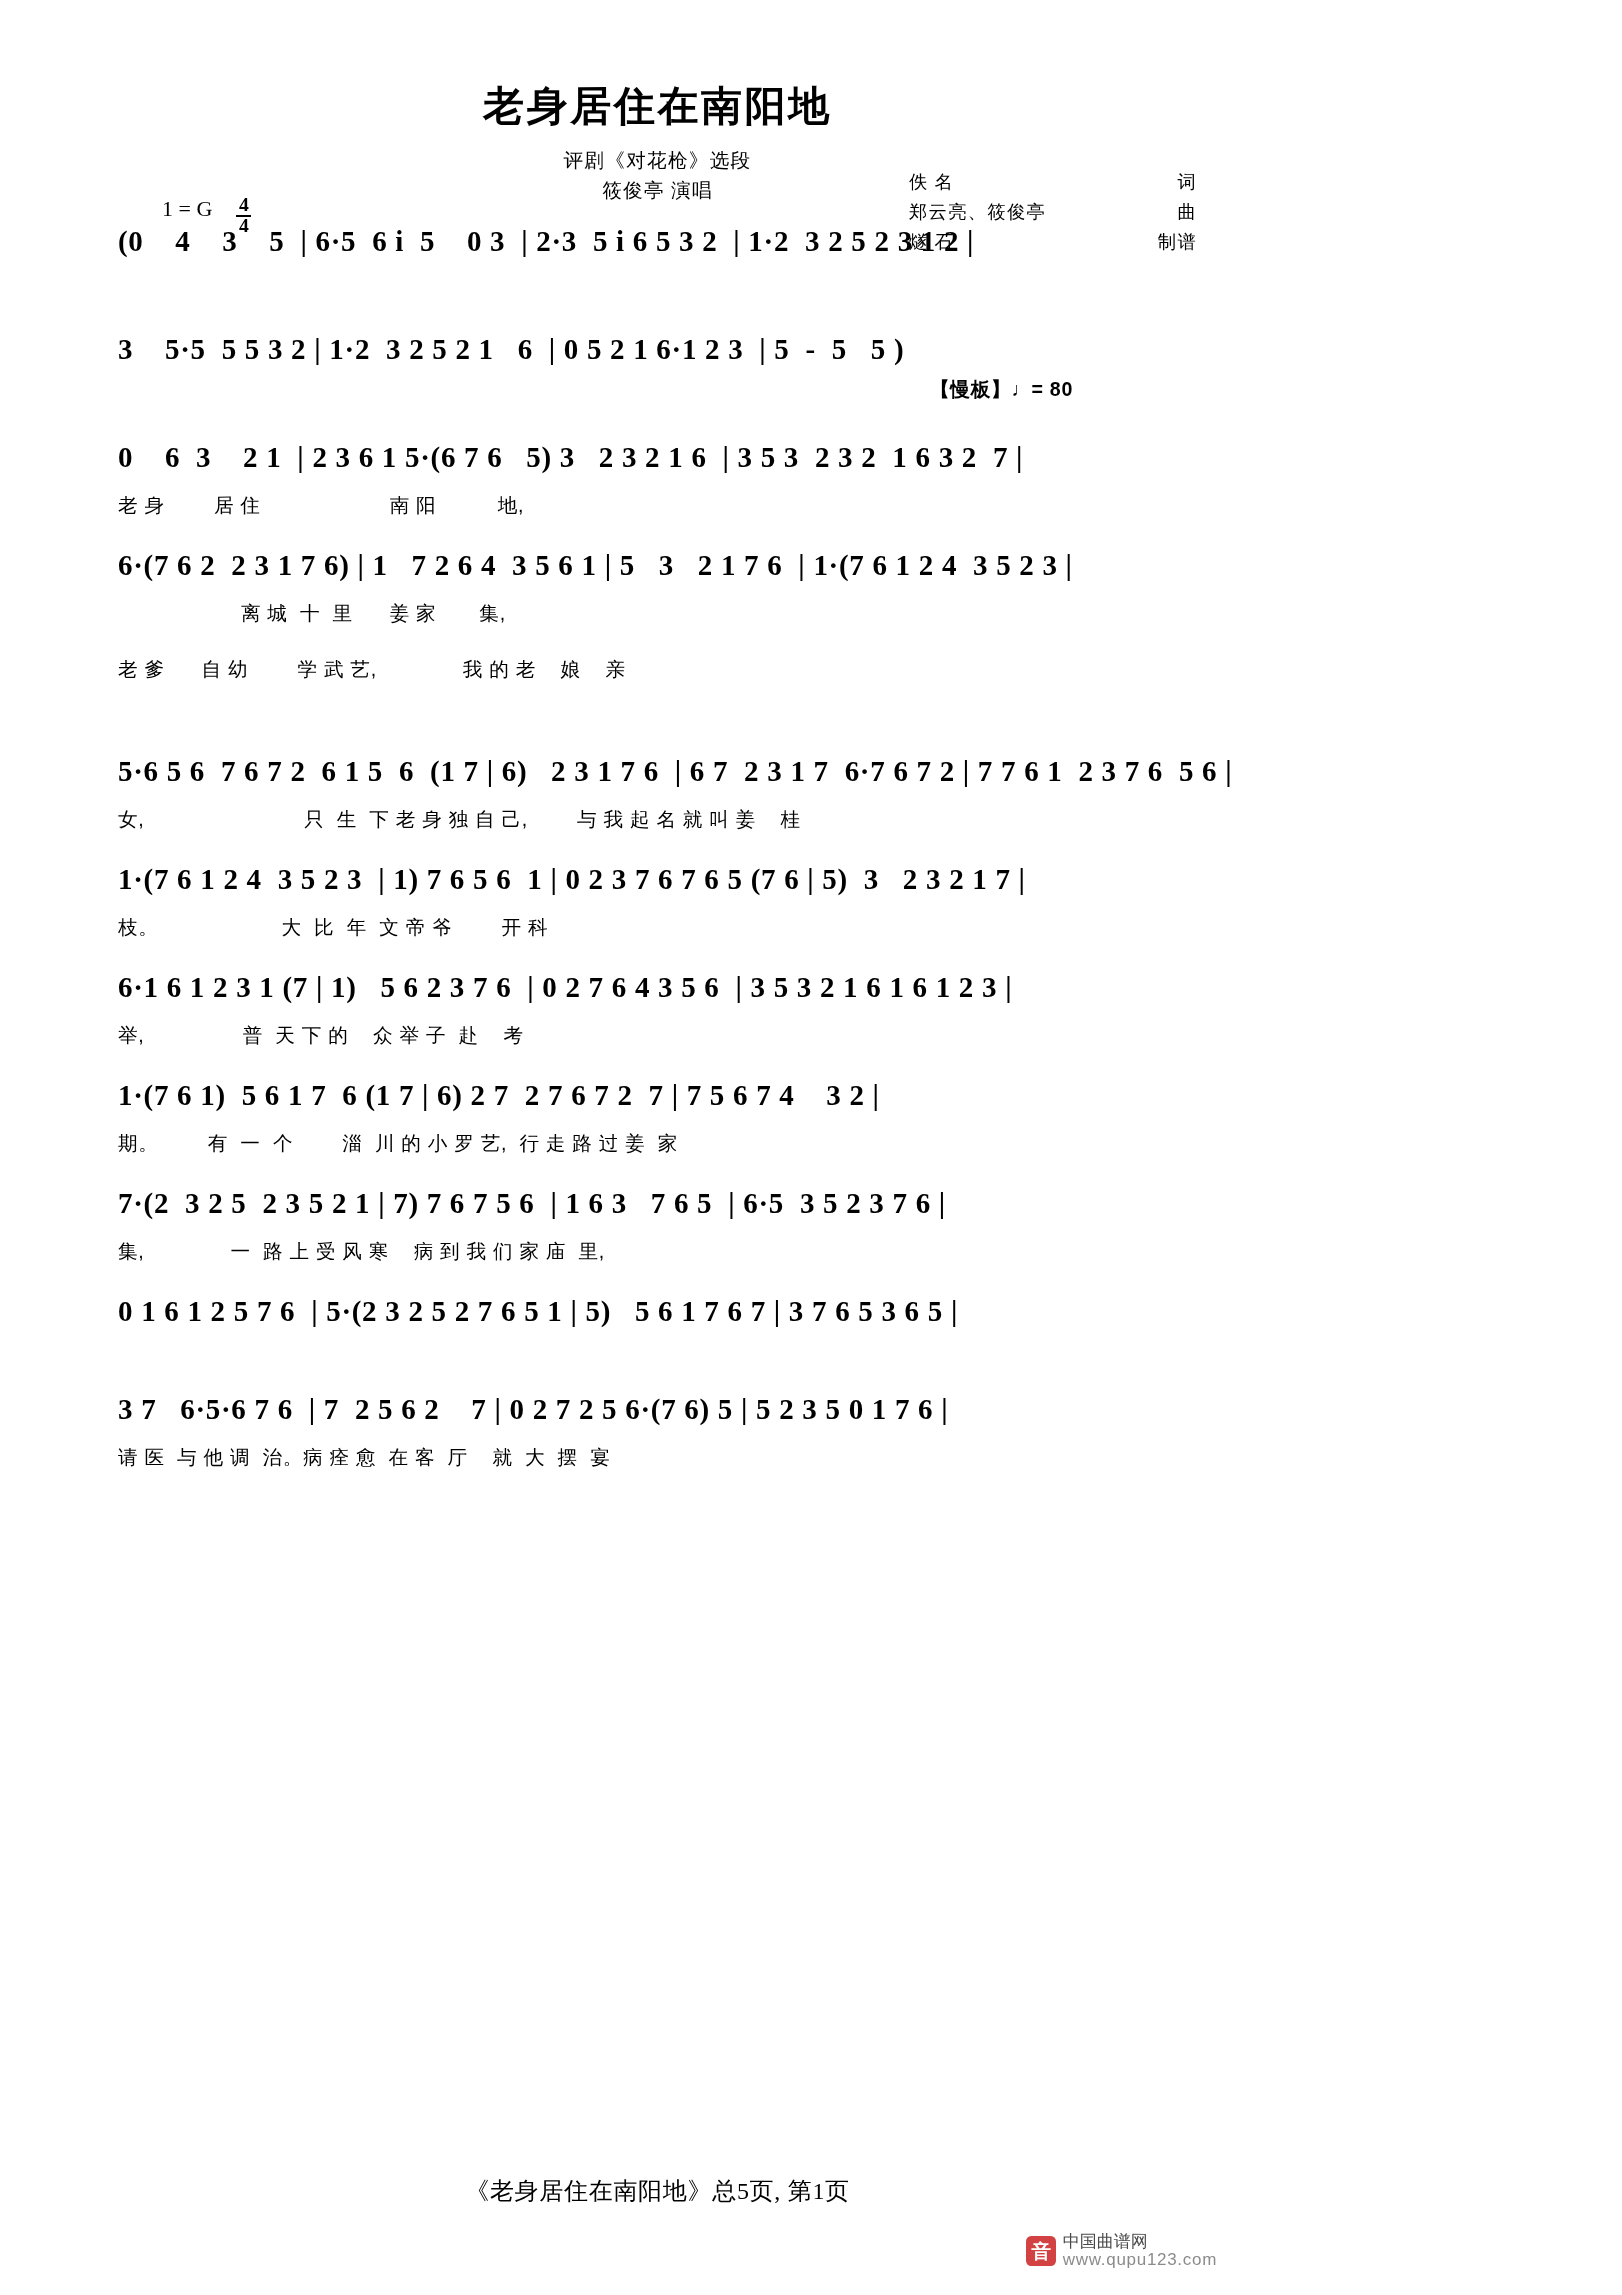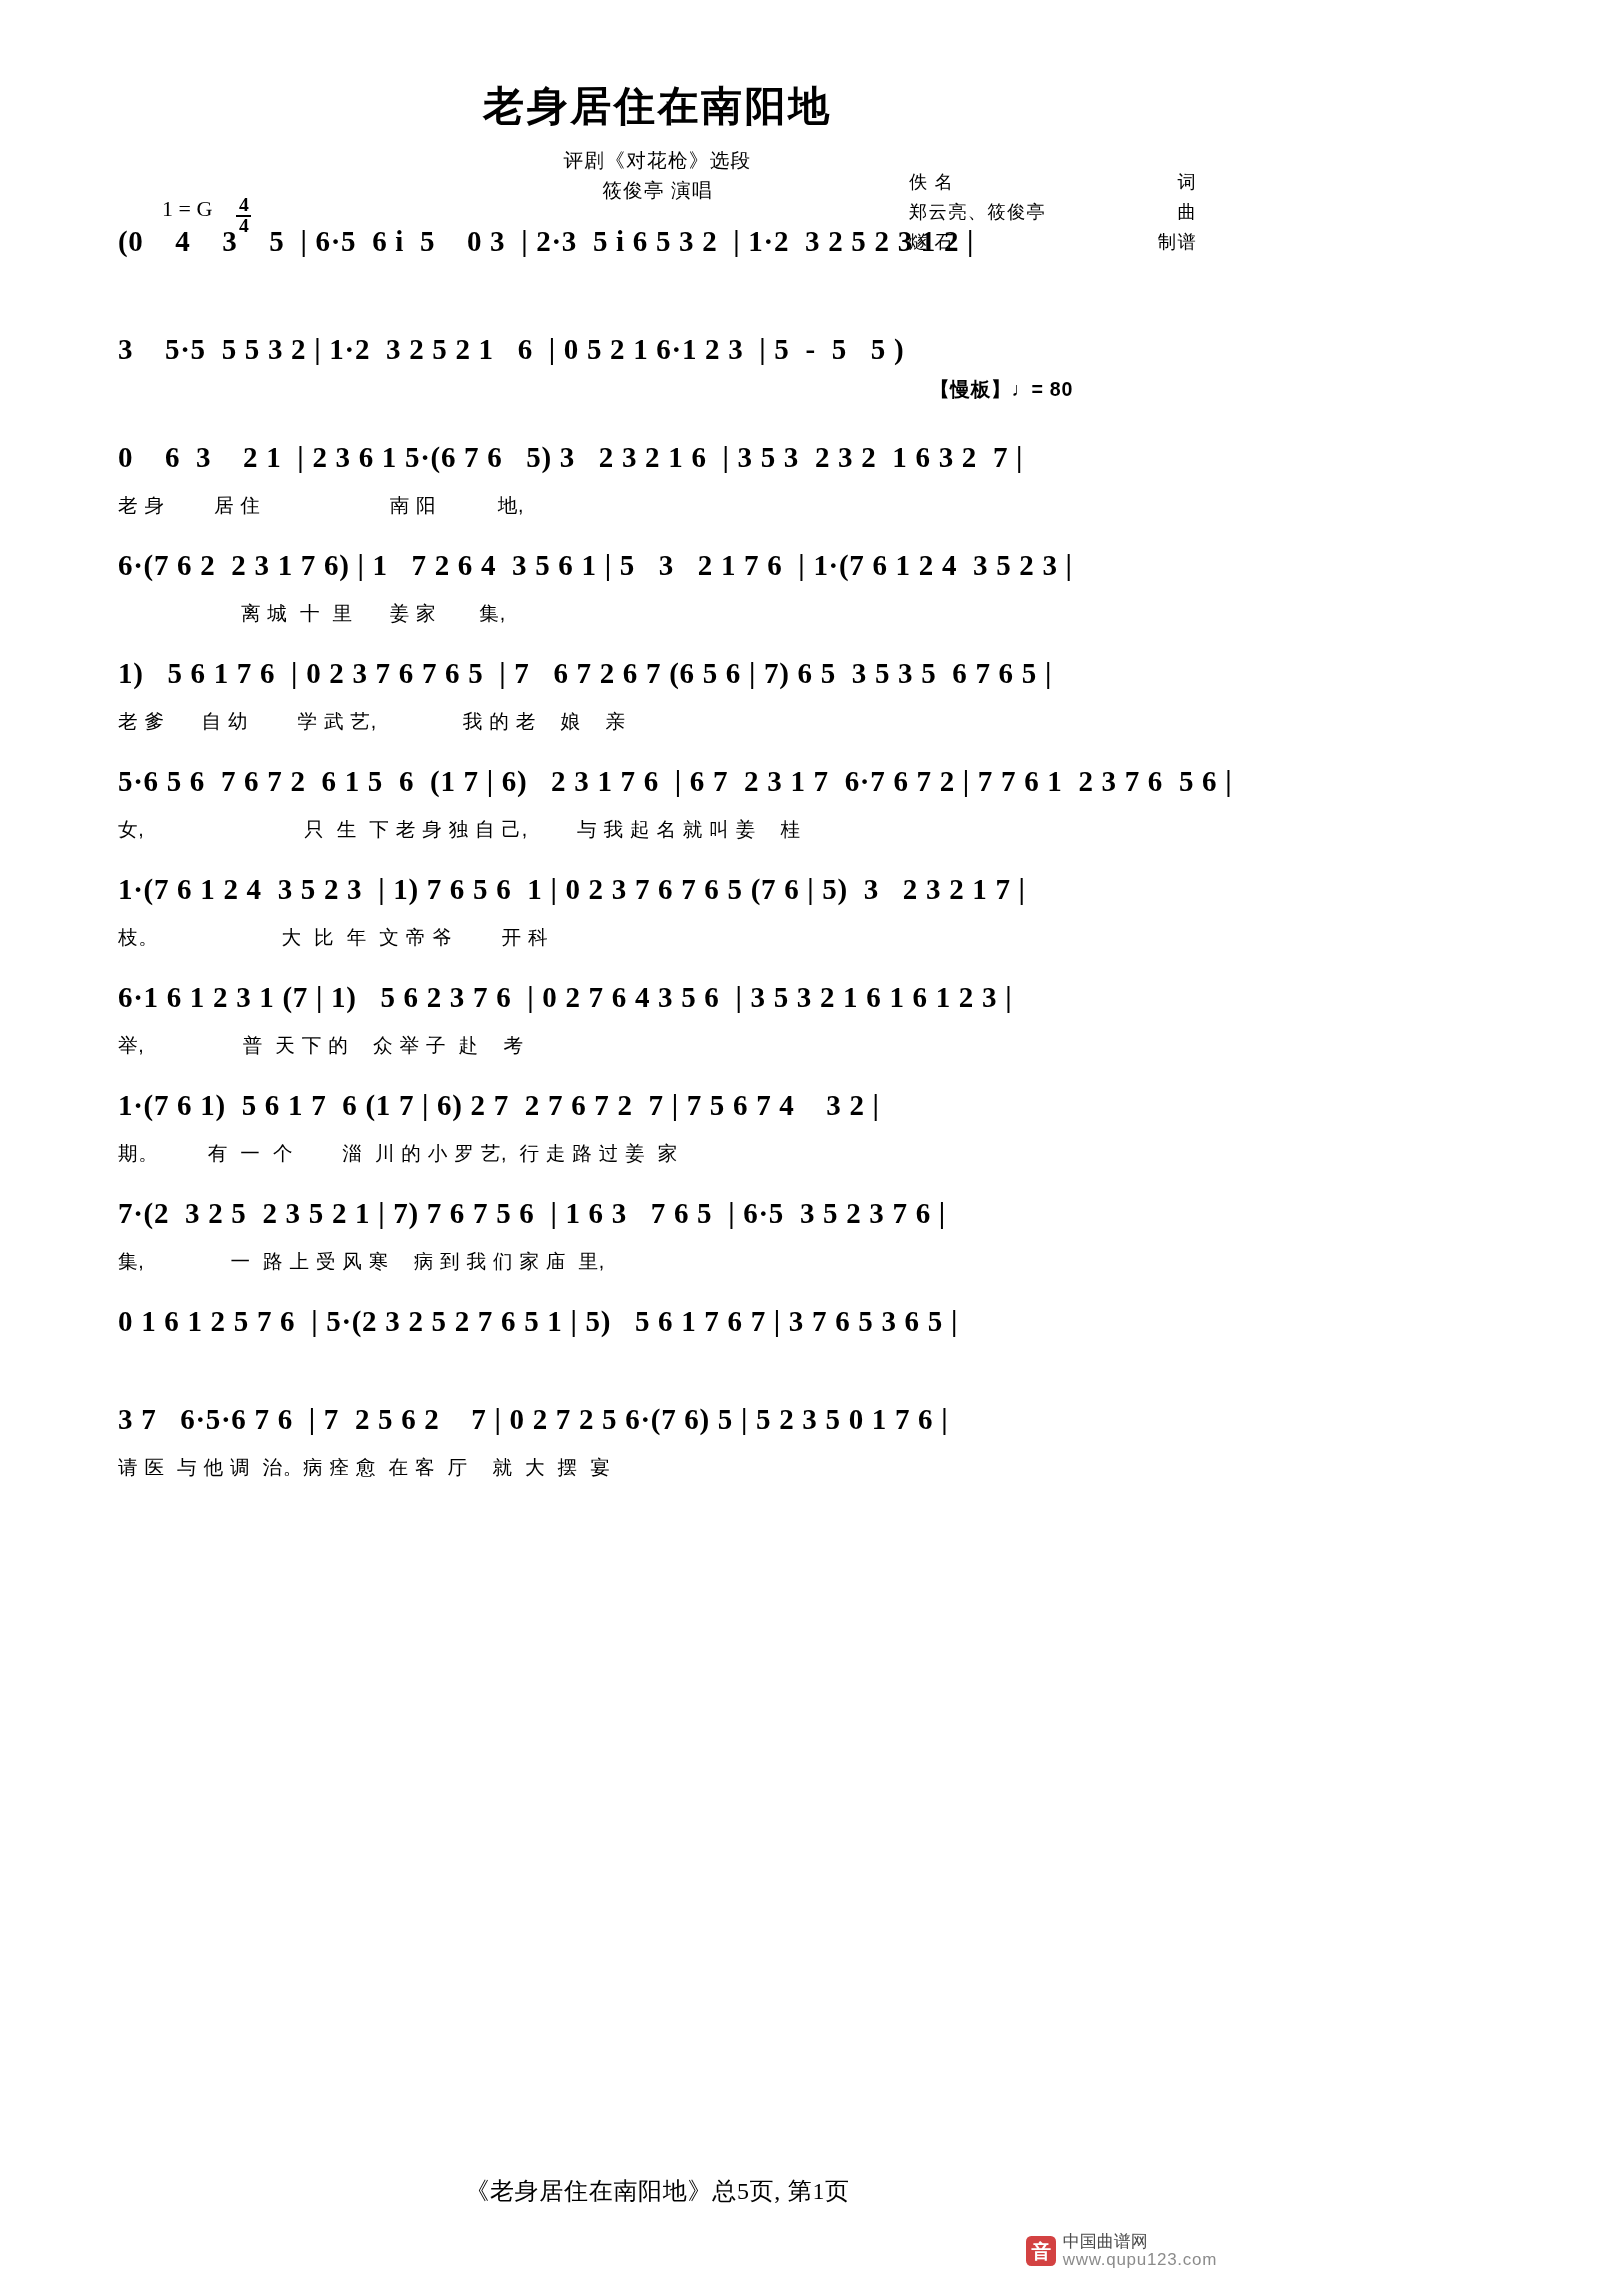--- a/index.html
+++ b/index.html
@@ -189,21 +189,20 @@
       <div class="notes">0    6  3    2 1  | 2 3 6 1 5·(6 7 6   5) 3   2 3 2 1 6  | 3 5 3  2 3 2  1 6 3 2  7 |</div>
       <div class="lyrics">老 身        居 住                     南 阳          地,</div>
     </div>
 
     <div class="sys">
       <div class="notes">6·(7 6 2  2 3 1 7 6) | 1   7 2 6 4  3 5 6 1 | 5   3   2 1 7 6  | 1·(7 6 1 2 4  3 5 2 3 |</div>
       <div class="lyrics">                    离 城  十  里      姜 家       集,</div>
     </div>
 
     <div class="sys">
-      <div class="notes">1)   5 6 1 7 6  | 0 2 3 7 6 7 6 5  | 7   6 7 2 6 7 (6 5 6 | 7) 6 5  3 5 3 5  6 7 6 5 |</div>
       <div class="lyrics">老 爹      自 幼        学 武 艺,              我 的 老    娘    亲</div>
     </div>
 
 
     <div class="sys">
       <div class="notes">5·6 5 6  7 6 7 2  6 1 5  6  (1 7 | 6)   2 3 1 7 6  | 6 7  2 3 1 7  6·7 6 7 2 | 7 7 6 1  2 3 7 6  5 6 |</div>
       <div class="lyrics">女,                          只  生  下 老 身 独 自 己,        与 我 起 名 就 叫 姜    桂</div>
     </div>
 
     <div class="sys">

